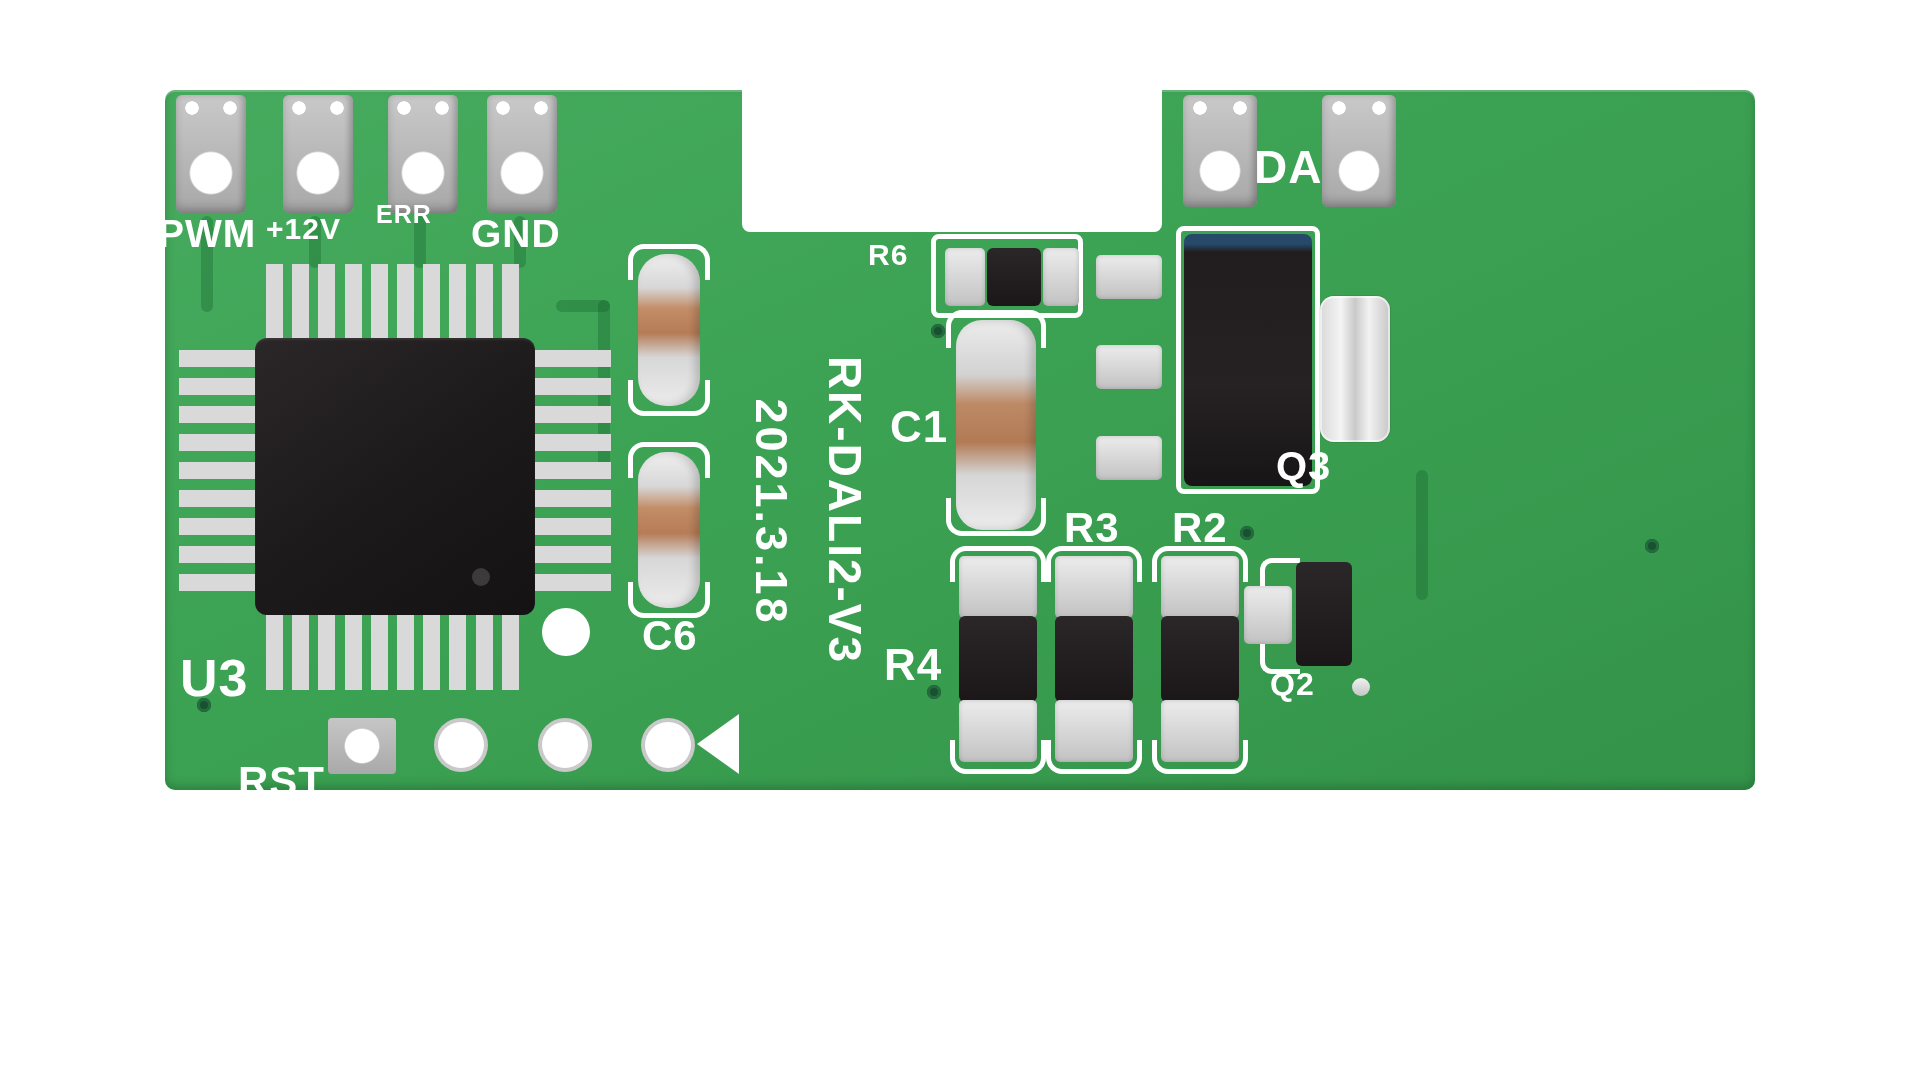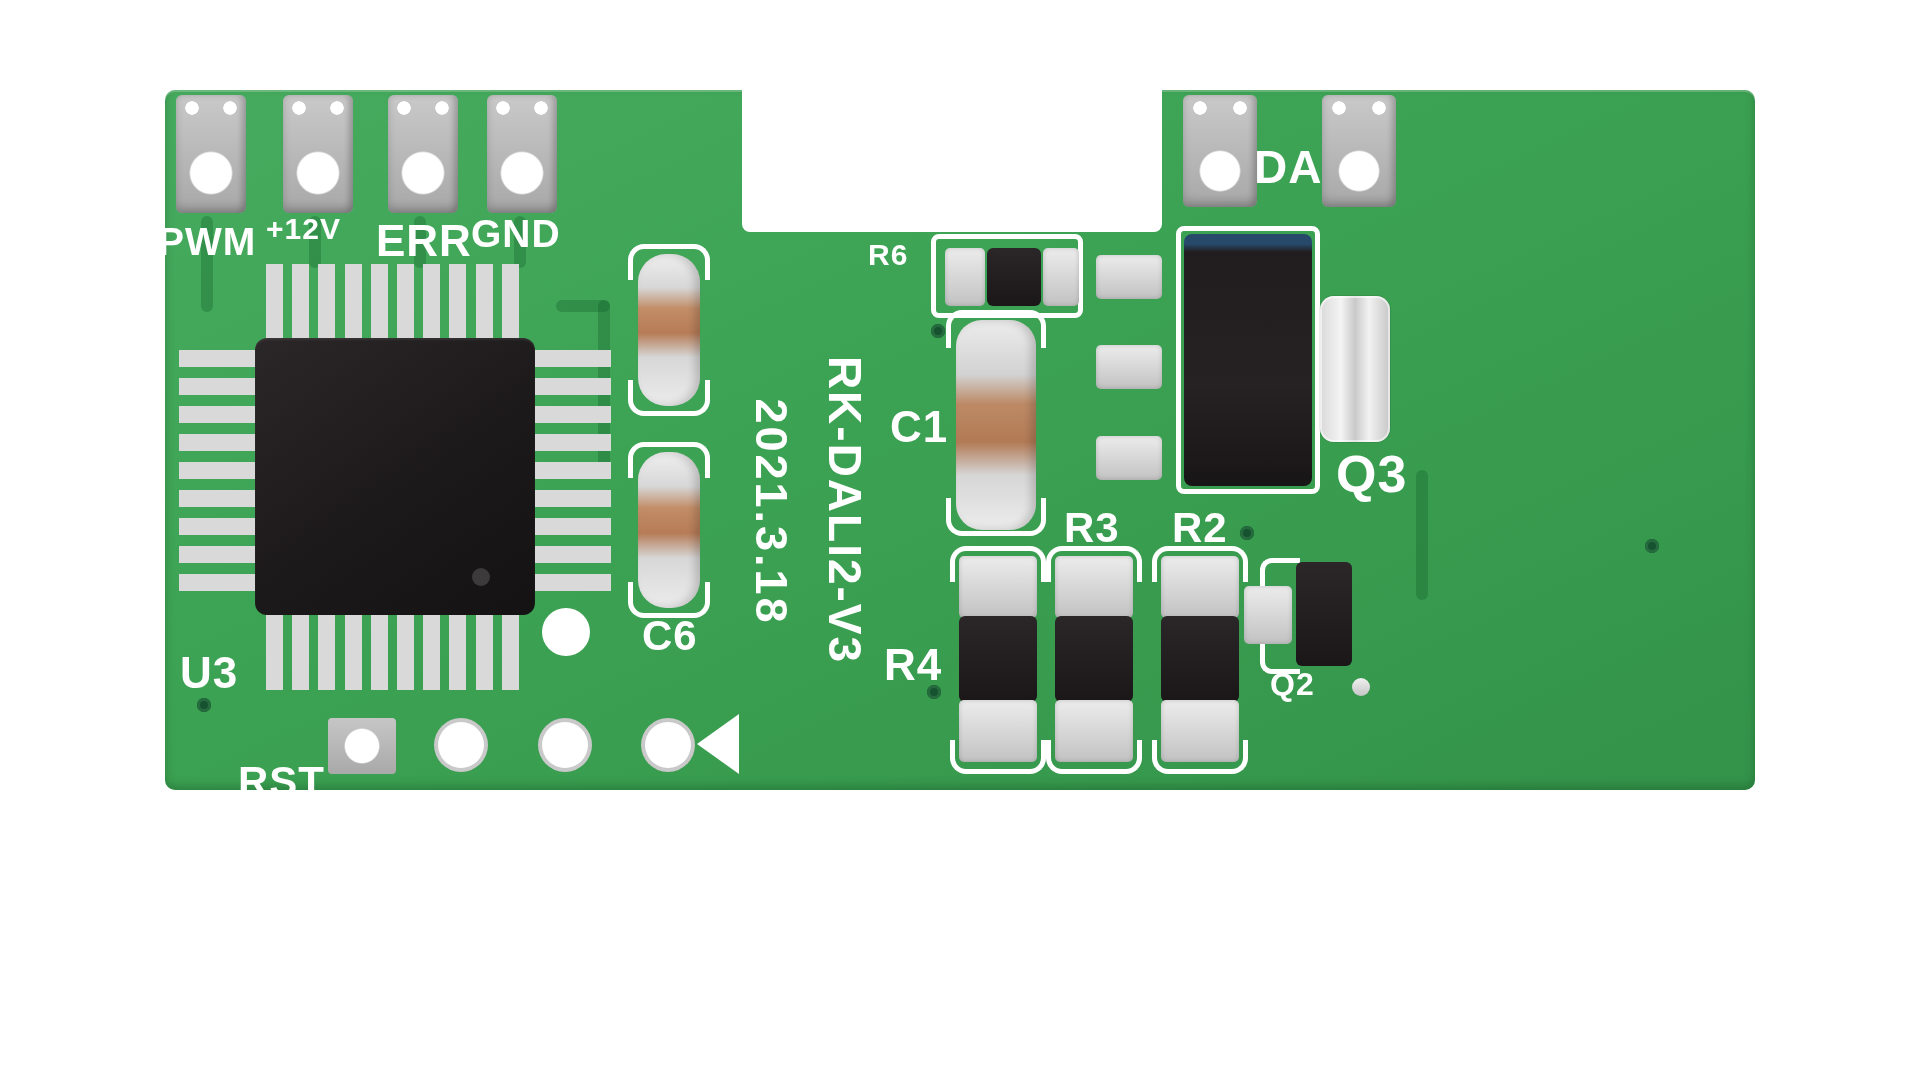--- a/index.html
+++ b/index.html
@@ -106,37 +106,37 @@
   <div class="via" style="left:931px;top:324px"></div>
   <div class="via" style="left:927px;top:685px"></div>
   <div class="via" style="left:1645px;top:539px"></div>
   <div class="via" style="left:1240px;top:526px"></div>
 
   <div class="conn" style="left:176px;top:95px"></div>
   <div class="conn" style="left:283px;top:95px"></div>
   <div class="conn" style="left:388px;top:95px"></div>
   <div class="conn" style="left:487px;top:95px"></div>
 
-  <div class="silk" style="left:158px;top:220px;font-size:39px">PWM</div>
+  <div class="silk" style="left:158px;top:212px;font-size:39px">PWM</div>
   <div class="silk" style="left:266px;top:212px;font-size:30px">+12V</div>
-  <div class="silk" style="left:376px;top:216px;font-size:44px">ERR</div>
+  <div class="silk" style="left:376px;top:200px;font-size:25px">ERR</div>
   <div class="silk" style="left:471px;top:212px;font-size:39px">GND</div>
 
   <div class="connDA" style="left:1183px;top:95px"></div>
   <div class="connDA" style="left:1322px;top:95px"></div>
   <div class="silk" style="left:1254px;top:140px;font-size:46px">DA</div>
 
   <div class="leadsH" style="left:266px;top:264px;width:262px;height:76px"></div>
   <div class="leadsH" style="left:266px;top:613px;width:262px;height:77px"></div>
   <div class="leadsV" style="left:179px;top:350px;width:78px;height:252px"></div>
   <div class="leadsV" style="left:533px;top:350px;width:78px;height:252px"></div>
   <div class="chip" style="left:255px;top:338px;width:280px;height:277px">
     <div class="chipdot" style="left:217px;top:230px"></div>
   </div>
-  <div class="silk" style="left:180px;top:648px;font-size:44px">U3</div>
+  <div class="silk" style="left:180px;top:648px;font-size:52px">U3</div>
 
   <div class="brkT" style="left:628px;top:244px;width:82px;height:36px"></div>
   <div class="brkB" style="left:628px;top:380px;width:82px;height:36px"></div>
   <div class="cap" style="left:638px;top:254px;width:62px;height:152px"></div>
   <div class="brkT" style="left:628px;top:442px;width:82px;height:36px"></div>
   <div class="brkB" style="left:628px;top:582px;width:82px;height:36px"></div>
   <div class="cap" style="left:638px;top:452px;width:62px;height:156px"></div>
   <div class="silk" style="left:642px;top:612px;font-size:42px">C6</div>
 
   <div class="silk rot" style="left:771px;top:512px;font-size:45px;letter-spacing:3px">2021.3.18</div>
@@ -153,21 +153,21 @@
   <div class="brkB" style="left:946px;top:498px;width:100px;height:38px"></div>
   <div class="capC1" style="left:956px;top:320px;width:80px;height:210px"></div>
 
   <div class="silver" style="left:1096px;top:255px;width:66px;height:44px"></div>
   <div class="silver" style="left:1096px;top:345px;width:66px;height:44px"></div>
   <div class="silver" style="left:1096px;top:436px;width:66px;height:44px"></div>
 
   <div class="outline" style="left:1176px;top:226px;width:144px;height:268px"></div>
   <div class="q3body" style="left:1184px;top:234px;width:128px;height:252px"></div>
   <div class="shiny" style="left:1320px;top:296px;width:70px;height:146px"></div>
-  <div class="silk" style="left:1336px;top:444px;font-size:52px">Q3</div>
+  <div class="silk" style="left:1276px;top:444px;font-size:40px">Q3</div>
 
   <div class="silk" style="left:1064px;top:504px;font-size:42px">R3</div>
   <div class="silk" style="left:1172px;top:504px;font-size:42px">R2</div>
 
   <div class="silk" style="left:884px;top:640px;font-size:44px">R4</div>
 
   <div class="brkT" style="left:950px;top:546px;width:96px;height:36px"></div>
   <div class="brkB" style="left:950px;top:740px;width:96px;height:34px"></div>
   <div class="silver" style="left:959px;top:556px;width:78px;height:62px"></div>
   <div class="blackpart" style="left:959px;top:616px;width:78px;height:86px"></div>

